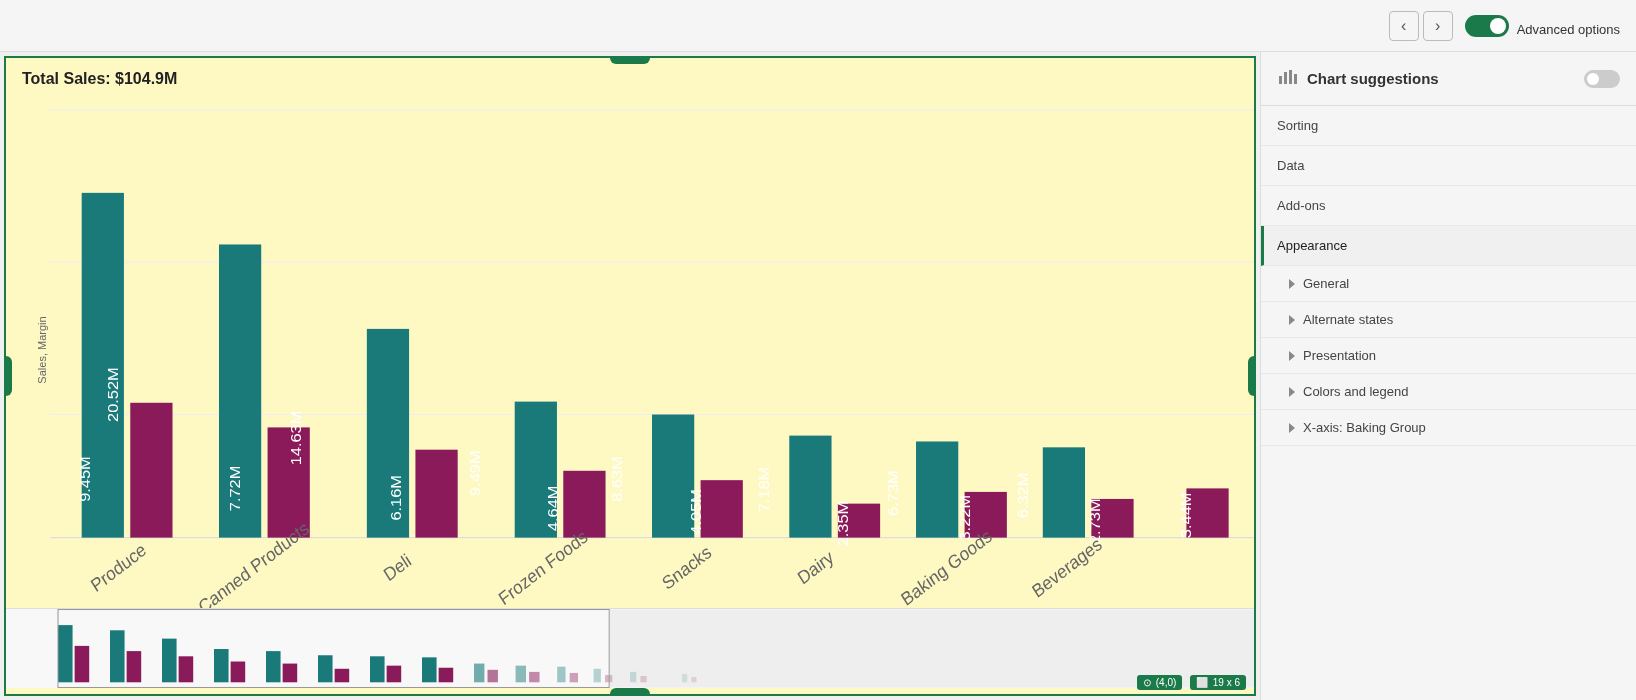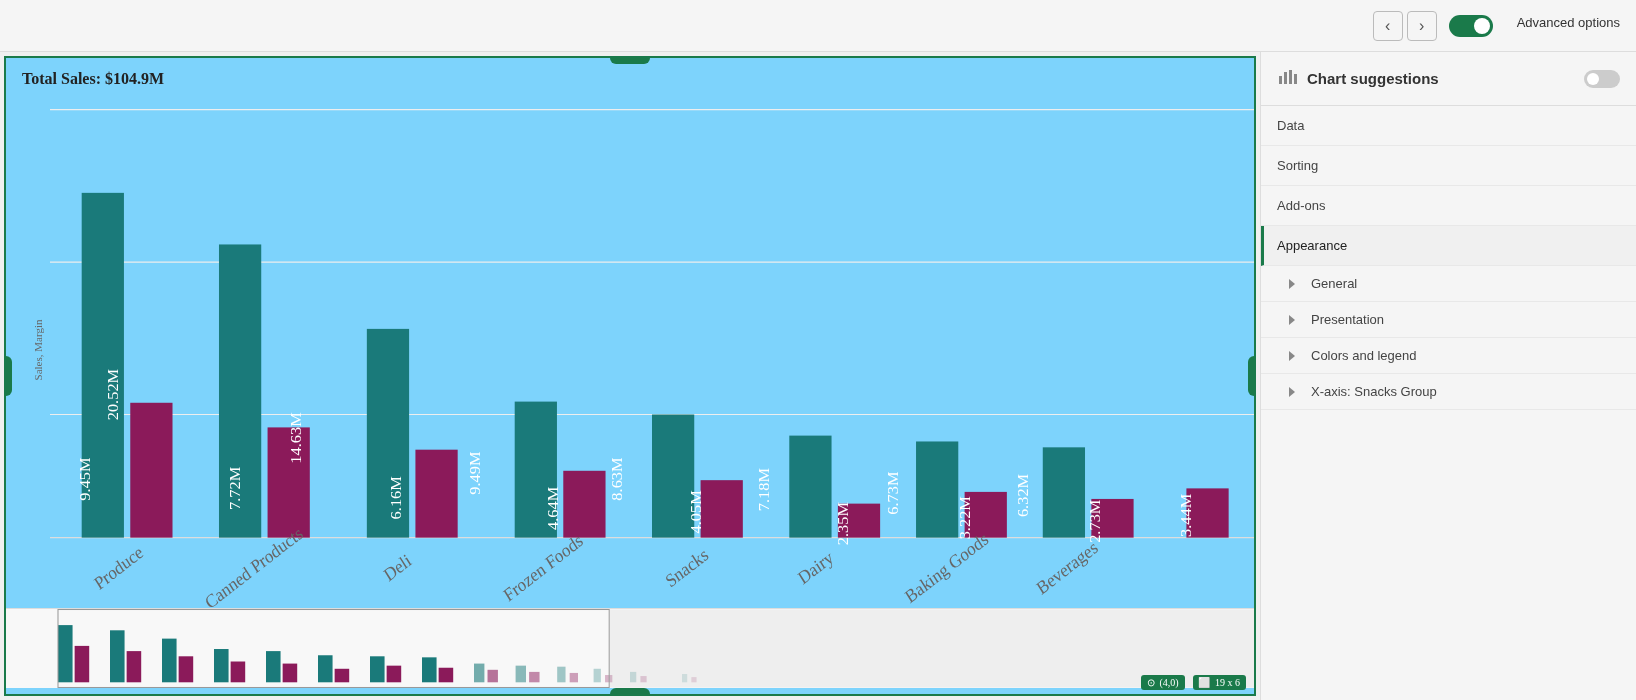--- a/index.html
+++ b/index.html
@@ -34,23 +34,23 @@
       display: flex;
       align-items: center;
       justify-content: center;
       margin-right: 4px;
       font-size: 16px;
       color: #555;
     }
 
     .toggle-area {
       display: flex;
-      align-items: flex-start;
+      align-items: flex-end;
       margin-left: 8px;
-      gap: 24px;
+      gap: 8px;
     }
 
     .toggle-switch {
       width: 44px;
       height: 22px;
       background: #1a7a4a;
       border-radius: 11px;
       position: relative;
       cursor: pointer;
     }
@@ -72,25 +72,24 @@
 
     .main-content {
       display: flex;
       flex: 1;
       overflow: hidden;
     }
 
     .chart-area {
       flex: 1;
       position: relative;
-      background: #7dd3fc;
+      background: #fef9c3;
       border: 2px solid #1a7a4a;
       margin: 4px;
       overflow: hidden;
-      font-family: Liberation Serif, serif;
     }
 
     .chart-title {
       font-size: 16px;
       font-weight: bold;
       color: #222;
       padding: 12px 16px 4px 16px;
     }
 
     .y-axis-label {
@@ -208,21 +207,21 @@
     }
 
     .sub-nav-item {
       padding: 10px 16px 10px 28px;
       font-size: 13px;
       color: #444;
       cursor: pointer;
       border-bottom: 1px solid #e8e8e8;
       display: flex;
       align-items: center;
-      gap: 12px;
+      gap: 4px;
     }
 
     .chevron-right {
       display: inline-block;
       width: 0;
       height: 0;
       border-top: 5px solid transparent;
       border-bottom: 5px solid transparent;
       border-left: 6px solid #888;
       margin-right: 4px;
@@ -459,44 +458,48 @@
           <rect x="12" y="4" width="3" height="14" fill="#888"></rect>
           <rect x="17" y="8" width="3" height="10" fill="#888"></rect>
         </svg>
       </span>
       <span class="panel-title">Chart suggestions</span>
       <div class="panel-toggle"></div>
     </div>
 
     <div class="panel-nav-items">
       <div class="panel-nav-item">
+        <span>Sorting</span>
+      </div>
+      <div class="panel-nav-item">
         <span>Data</span>
-      </div>
-      <div class="panel-nav-item">
-        <span>Sorting</span>
       </div>
       <div class="panel-nav-item">
         <span>Add-ons</span>
       </div>
       <div class="panel-nav-item active">
         <span>Appearance</span>
       </div>
 
       <div class="sub-nav-item">
         <span class="chevron-right"></span>
         <span>General</span>
       </div>
       <div class="sub-nav-item">
         <span class="chevron-right"></span>
+        <span>Alternate states</span>
+      </div>
+      <div class="sub-nav-item">
+        <span class="chevron-right"></span>
         <span>Presentation</span>
       </div>
       <div class="sub-nav-item">
         <span class="chevron-right"></span>
         <span>Colors and legend</span>
       </div>
       <div class="sub-nav-item">
         <span class="chevron-right"></span>
-        <span>X-axis: Snacks Group</span>
+        <span>X-axis: Baking Group</span>
       </div>
     </div>
   </div>
 
 </div>
 
 </body></html>

